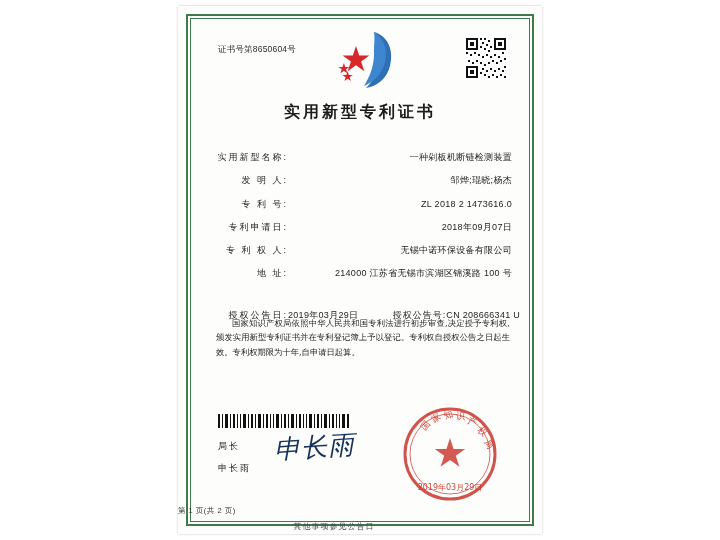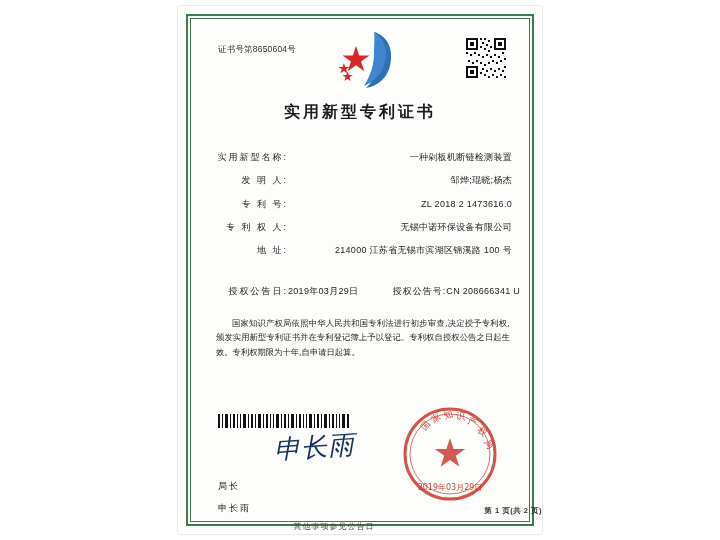--- a/index.html
+++ b/index.html
@@ -154,45 +154,43 @@
   }
   .seal svg { display: block; }
 
   .signature-block {
     position: absolute;
     left: 40px;
     top: 434px;
     font-size: 9px;
     color: #1d1d1d;
     letter-spacing: 2px;
-    margin-top: 40px;
   }
   .signature-block .line2 { margin-top: 9px; }
   .sign-script {
     position: absolute;
     left: 96px;
     top: 424px;
     font-family: "DejaVu Serif", serif;
     font-size: 26px;
     font-style: italic;
     color: #16325c;
     transform: rotate(-4deg);
     letter-spacing: 1px;
   }
 
   .page-num {
     position: absolute;
     left: 0;
     right: 0;
     top: 500px;
-    text-align: right;
+    text-align: left;
     font-size: 7.5px;
     color: #333;
     letter-spacing: 0.5px;
-    font-weight: bold;
   }
 
   .footer-note {
     position: absolute;
     left: 0;
     right: 0;
     top: 521px;
     text-align: center;
     font-size: 8px;
     color: #4a4a4a;
@@ -288,20 +286,24 @@
       </div>
       <div class="field-row">
         <span class="field-label">发 明 人:</span>
         <span class="field-value">邹烨;琨晓;杨杰</span>
       </div>
       <div class="field-row">
         <span class="field-label">专 利 号:</span>
         <span class="field-value">ZL 2018 2 1473616.0</span>
       </div>
       <div class="field-row">
+        <span class="field-label">专利申请日:</span>
+        <span class="field-value">2018年09月07日</span>
+      </div>
+      <div class="field-row">
         <span class="field-label">专 利 权 人:</span>
         <span class="field-value">无锡中诺环保设备有限公司</span>
       </div>
       <div class="field-row">
         <span class="field-label">地 址:</span>
         <span class="field-value">214000 江苏省无锡市滨湖区锦溪路 100 号</span>
       </div>
       <div class="field-row two">
         <span class="field-label">授权公告日:</span>
         <span class="field-value">2019年03月29日</span>

